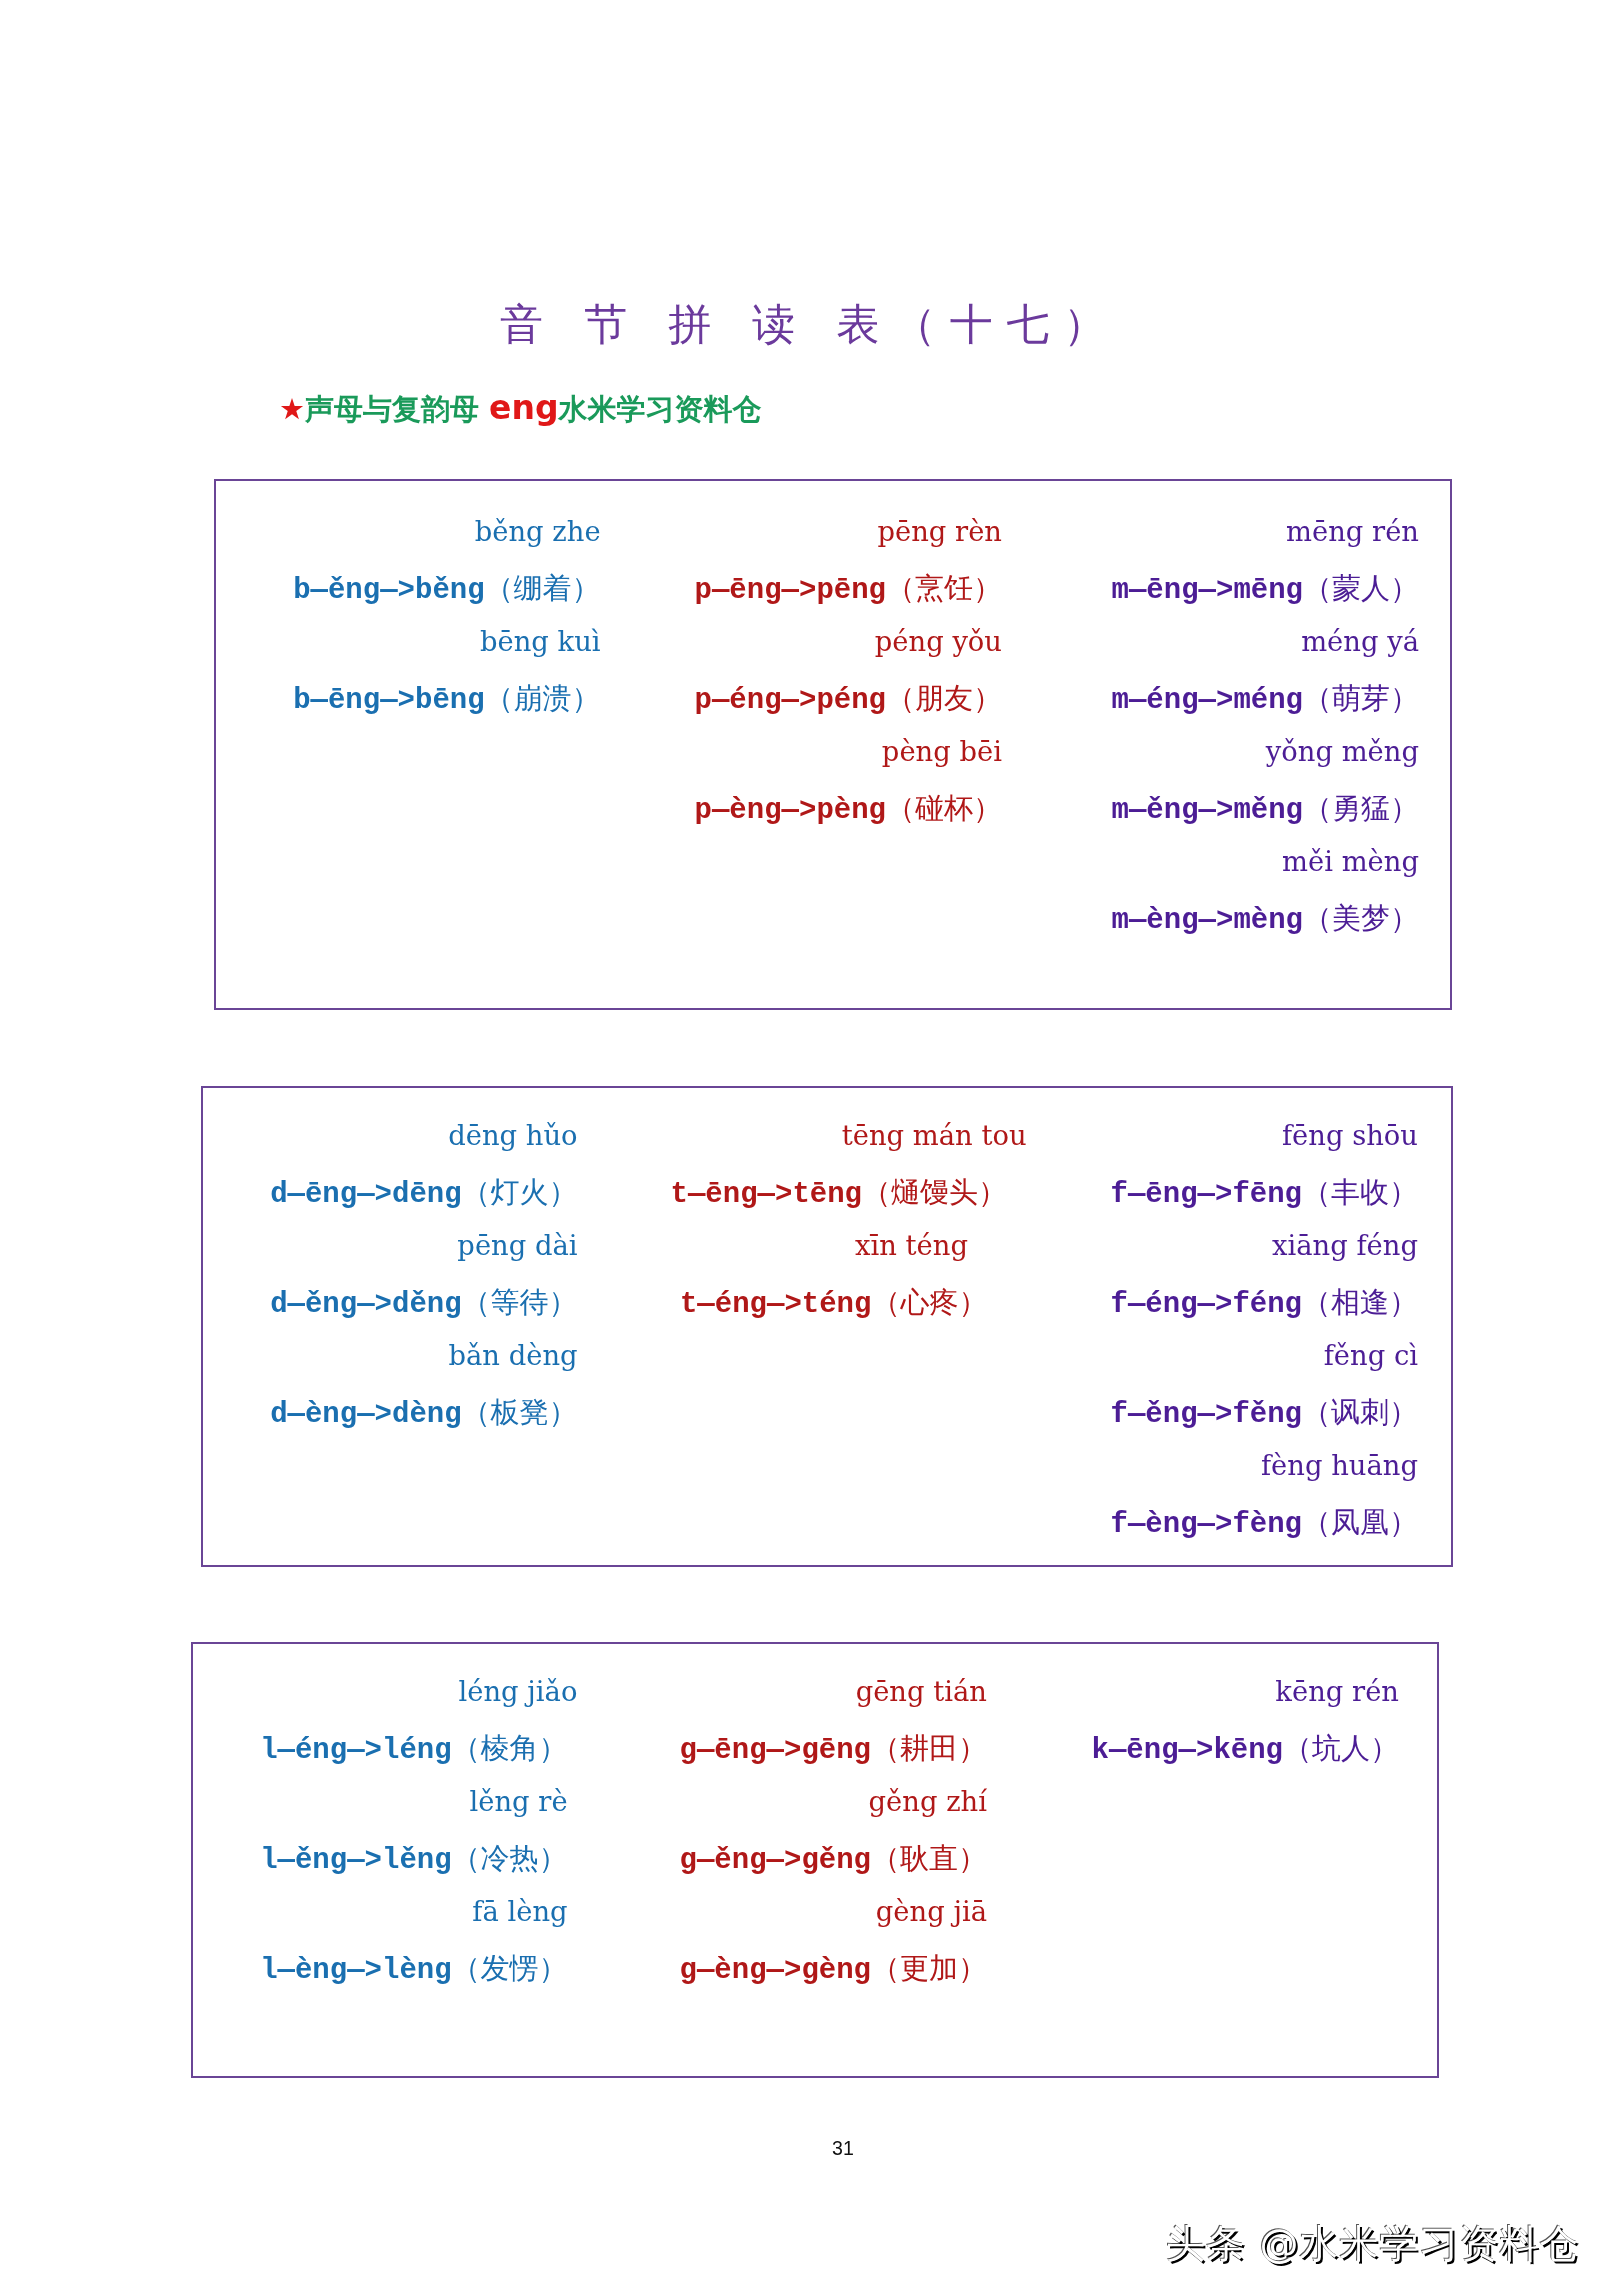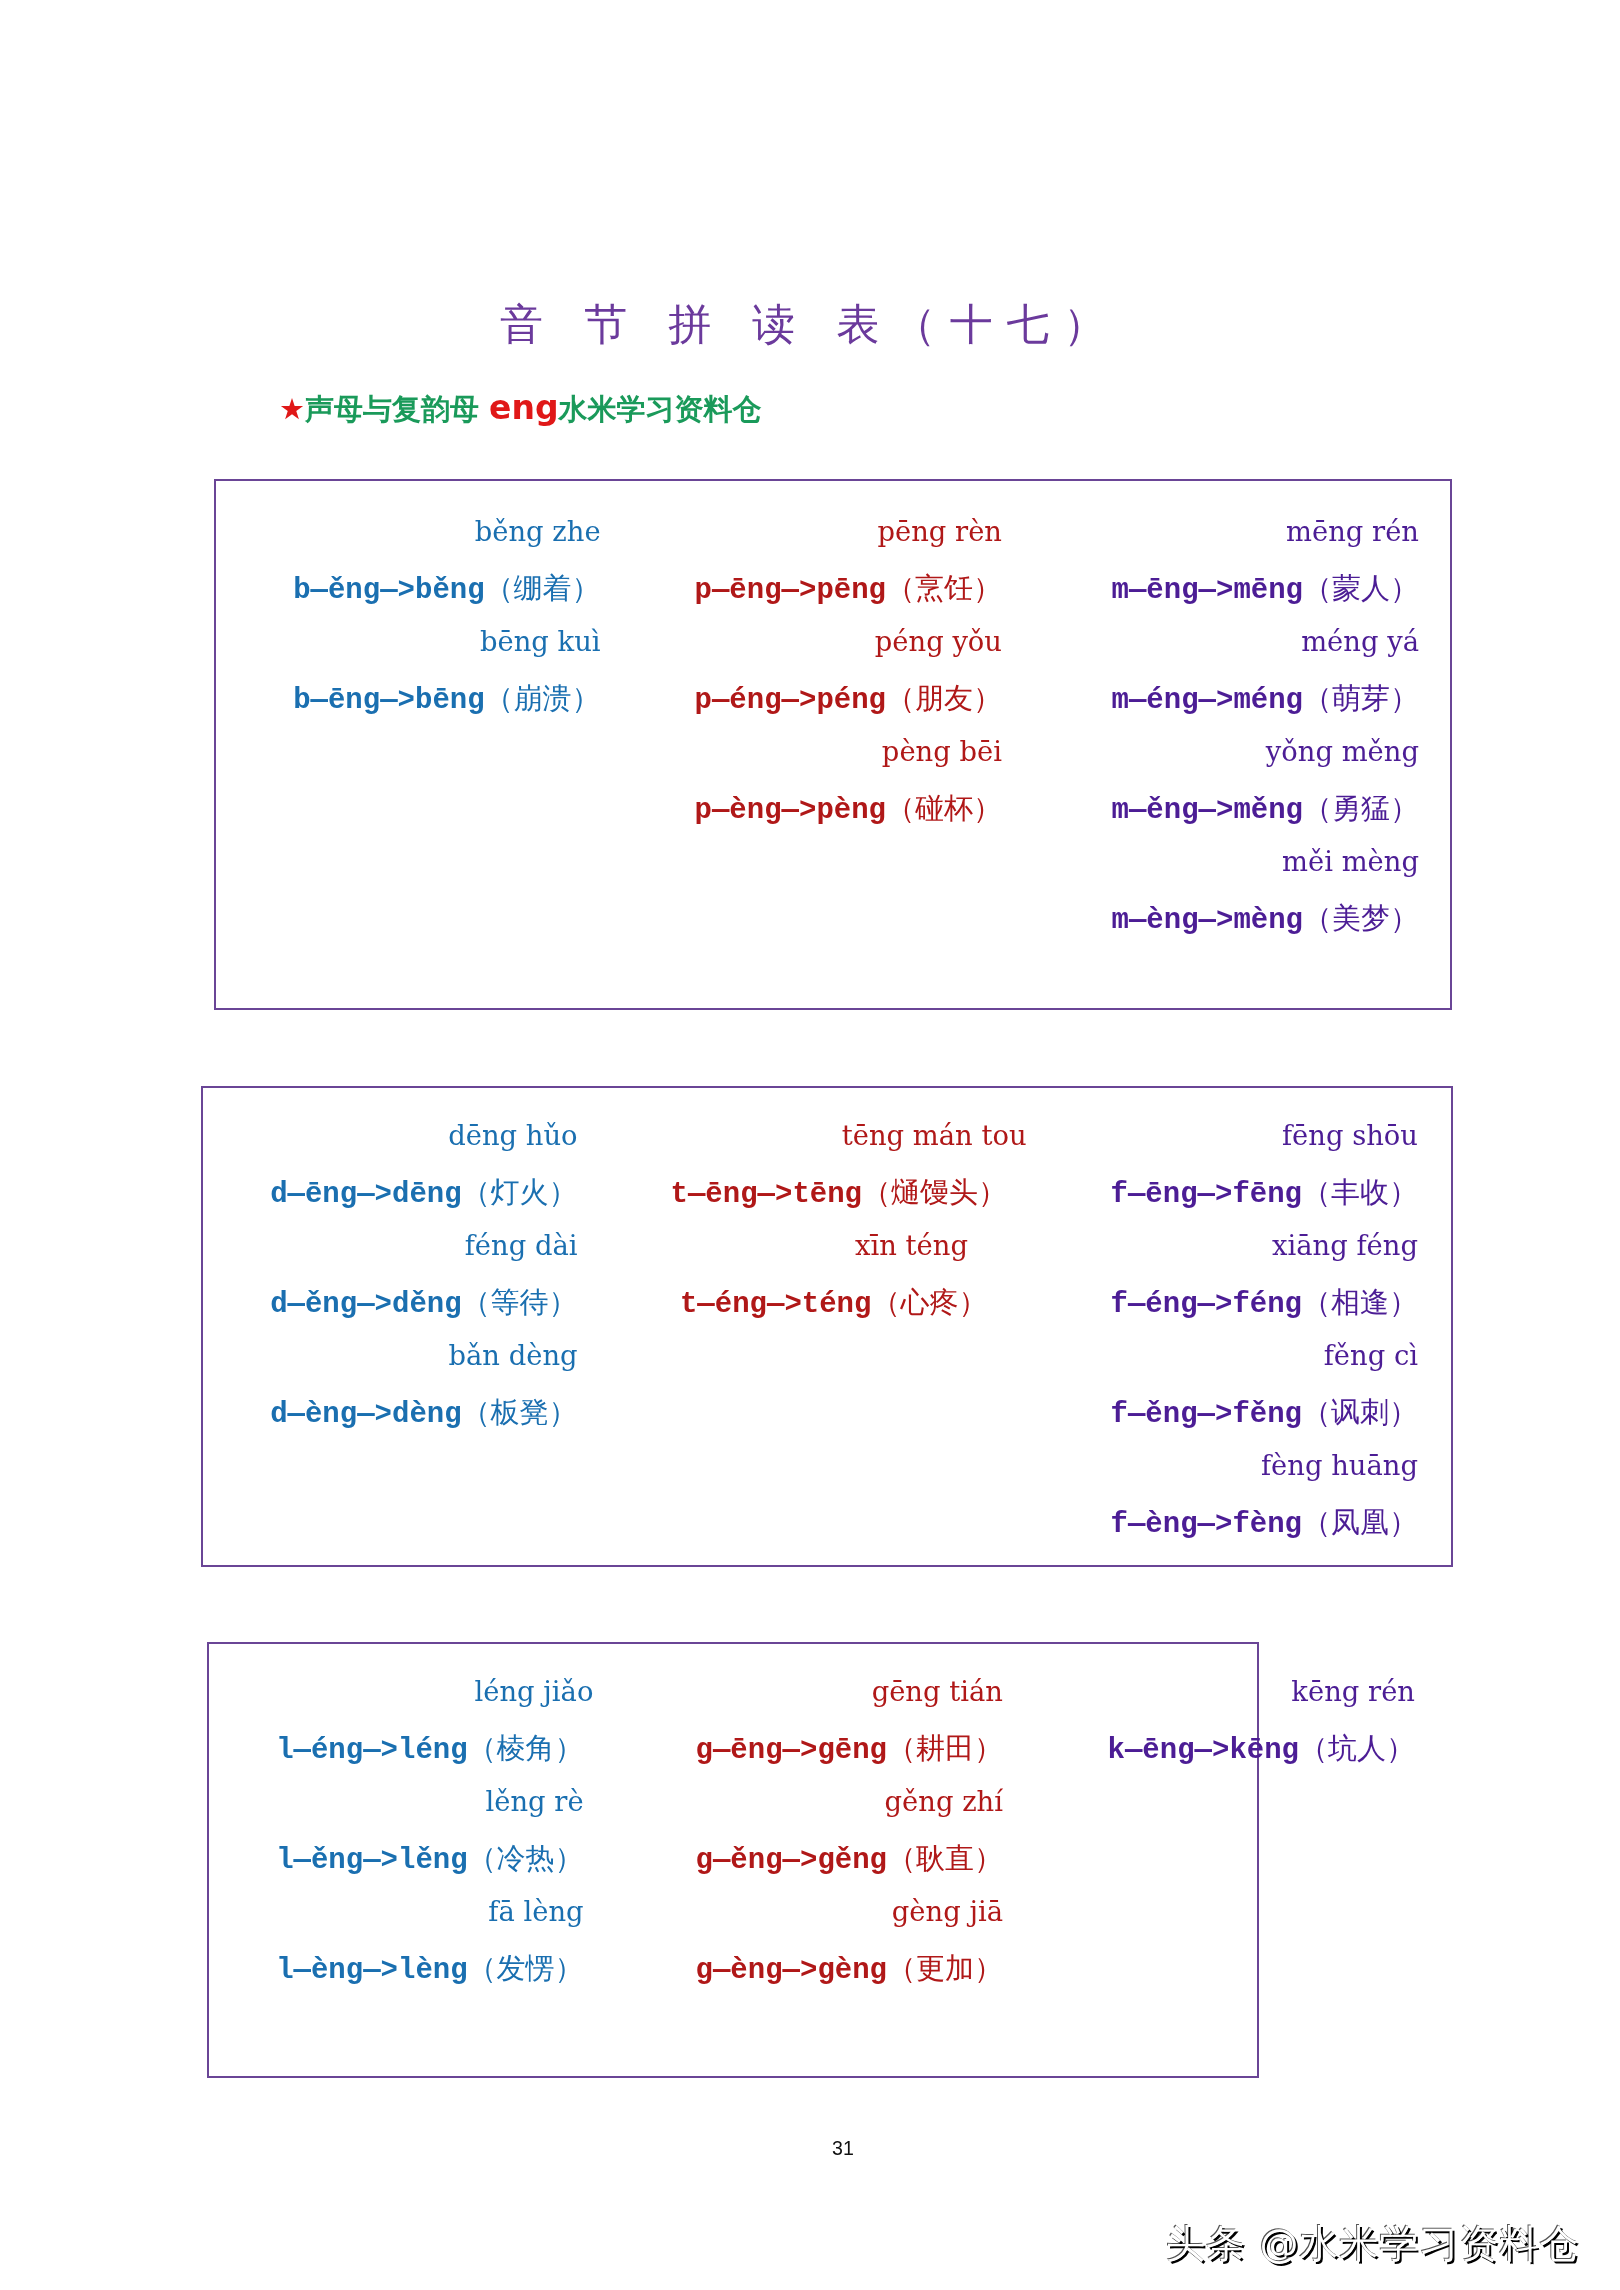--- a/index.html
+++ b/index.html
@@ -82,21 +82,21 @@
   </div>
 </div>
 
 <div class="box" style="left:201px; top:1086px; width:1252px; height:481px;">
   <div class="col c-blue" style="left:19.6px; width:355px; top:32px;">
     <div class="entry">
       <div class="pinyin">dēng hǔo</div>
       <div class="formula"><span>d—ēng—&gt;dēng</span><span class="word">（灯火）</span></div>
     </div>
     <div class="entry">
-      <div class="pinyin">féng dài</div>
+      <div class="pinyin">pēng dài</div>
       <div class="formula"><span>d—ěng—&gt;děng</span><span class="word">（等待）</span></div>
     </div>
     <div class="entry">
       <div class="pinyin">bǎn  dèng</div>
       <div class="formula"><span>d—èng—&gt;dèng</span><span class="word">（板凳）</span></div>
     </div>
   </div>
   <div class="col c-red" style="left:412px; width:392px; top:32px;">
     <div class="entry">
       <div class="pinyin" style="right:-19.6px;">tēng mán  tou</div>
@@ -120,21 +120,21 @@
       <div class="pinyin">fěng cì</div>
       <div class="formula"><span>f—ěng—&gt;fěng</span><span class="word">（讽刺）</span></div>
     </div>
     <div class="entry">
       <div class="pinyin">fèng  huāng</div>
       <div class="formula"><span>f—èng—&gt;fèng</span><span class="word">（凤凰）</span></div>
     </div>
   </div>
 </div>
 
-<div class="box" style="left:207px; top:1642px; width:1052px; height:436px;">
+<div class="box" style="left:191px; top:1642px; width:1248px; height:436px;">
   <div class="col c-blue" style="left:19.6px; width:355px; top:32px;">
     <div class="entry">
       <div class="pinyin" style="right:-9.8px;">léng  jiǎo</div>
       <div class="formula"><span>l—éng—&gt;léng</span><span class="word">（棱角）</span></div>
     </div>
     <div class="entry">
       <div class="pinyin">lěng rè</div>
       <div class="formula"><span>l—ěng—&gt;lěng</span><span class="word">（冷热）</span></div>
     </div>
     <div class="entry">

